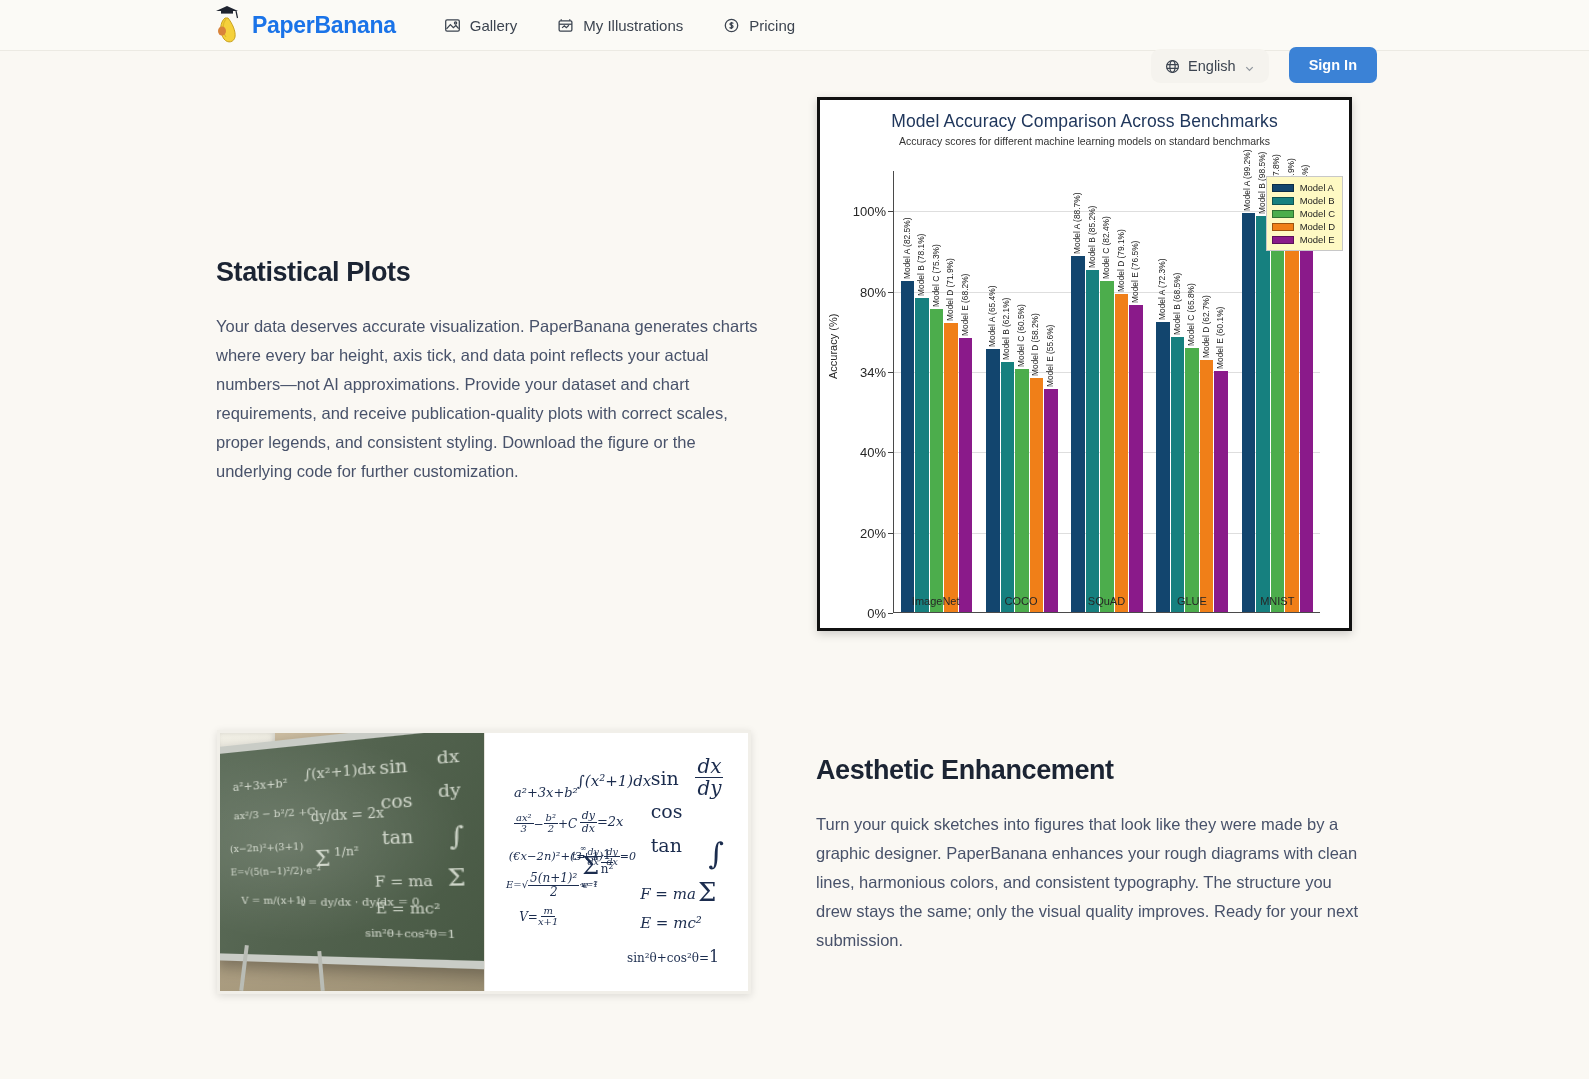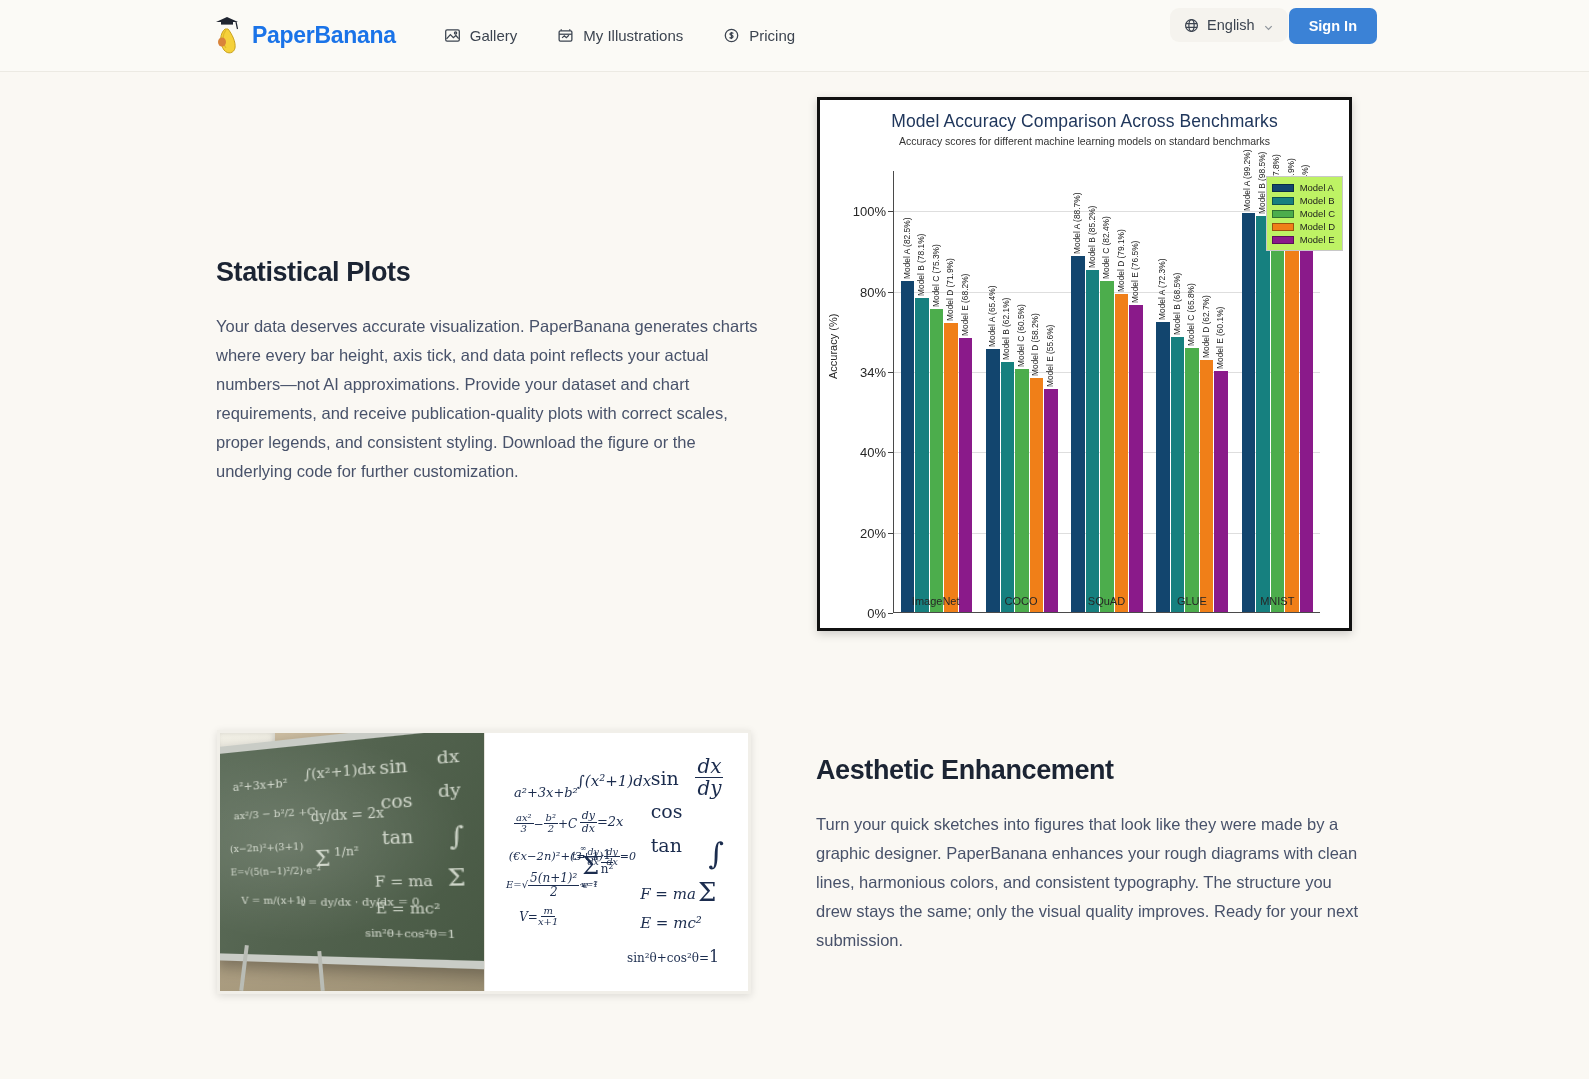--- a/index.html
+++ b/index.html
@@ -6,41 +6,41 @@
   html, body {
     width: 1589px; height: 1079px;
     background: #faf8f3;
     font-family: "Liberation Sans", sans-serif;
     overflow: hidden;
   }
 
   
   .header {
     position: relative;
-    height: 72px;
+    height: 51px;
     background: #fbfaf6;
     border-bottom: 1px solid #eceae3;
     display: flex;
     align-items: center;
     padding: 0 212px;
   }
   .brand { display: flex; align-items: center; gap: 10px; margin-right: 48px; }
   .banana-logo { width: 30px; height: 40px; position: relative; flex: 0 0 auto; }
   .brand-name {
     font-size: 23px; font-weight: bold; color: #1a73e8; letter-spacing: -0.3px;
   }
   .nav { display: flex; align-items: flex-end; gap: 40px; }
   .nav-item {
     display: flex; align-items: center; gap: 9px;
     font-size: 15px; color: #3c4450; cursor: pointer;
   }
   .nav-ico { width: 17px; height: 17px; display: block; }
   .header-right {
-    position: absolute; right: 212px; top: 8px; height: 67px;
-    display: flex; align-items: flex-start; gap: 1px;
+    position: absolute; right: 212px; top: 16px; height: 67px;
+    display: flex; align-items: flex-end; gap: 20px;
   }
   .lang-select {
     display: flex; align-items: center; gap: 8px;
     background: #f5f3ee; border-radius: 9px;
     padding: 9px 14px; font-size: 14.5px; color: #3c4450; cursor: pointer;
   }
   .globe { width: 15px; height: 15px; }
   .chev { width: 11px; height: 11px; opacity: .65; }
   .signin-btn {
     background: #3b82d6; color: #fff; border: none; border-radius: 7px;
@@ -101,21 +101,21 @@
     transform-origin: left bottom;
     font-size: 8.4px; color: #1d1d1d; white-space: nowrap;
     margin-left: 4px; margin-bottom: 2px;
   }
   .xtick {
     position: absolute; top: 448px; font-size: 11px; color: #262626;
     text-align: center; transform: translateX(-50%);
   }
   .legend {
     position: absolute; right: 12px; top: 29px;
-    background: #bef264; border: 1px solid #c8c8c8;
+    background: #fef9c3; border: 1px solid #c8c8c8;
     padding: 5px 7px 5px 5px; display: flex; flex-direction: column; gap: 2px;
     z-index: 5;
   }
   .legend-row { display: flex; align-items: center; gap: 6px; }
   .legend-swatch { width: 22px; height: 8px; border: 1px solid rgba(0,0,0,.35); }
   .legend-text { font-size: 9.5px; color: #1d1d1d; }
 
   
   #section-aesthetic { position: absolute; left: 0; top: 690px; width: 1589px; height: 389px; }
   #section-aesthetic .sec-text { position: absolute; left: 816px; top: 65px; width: 545px; }

